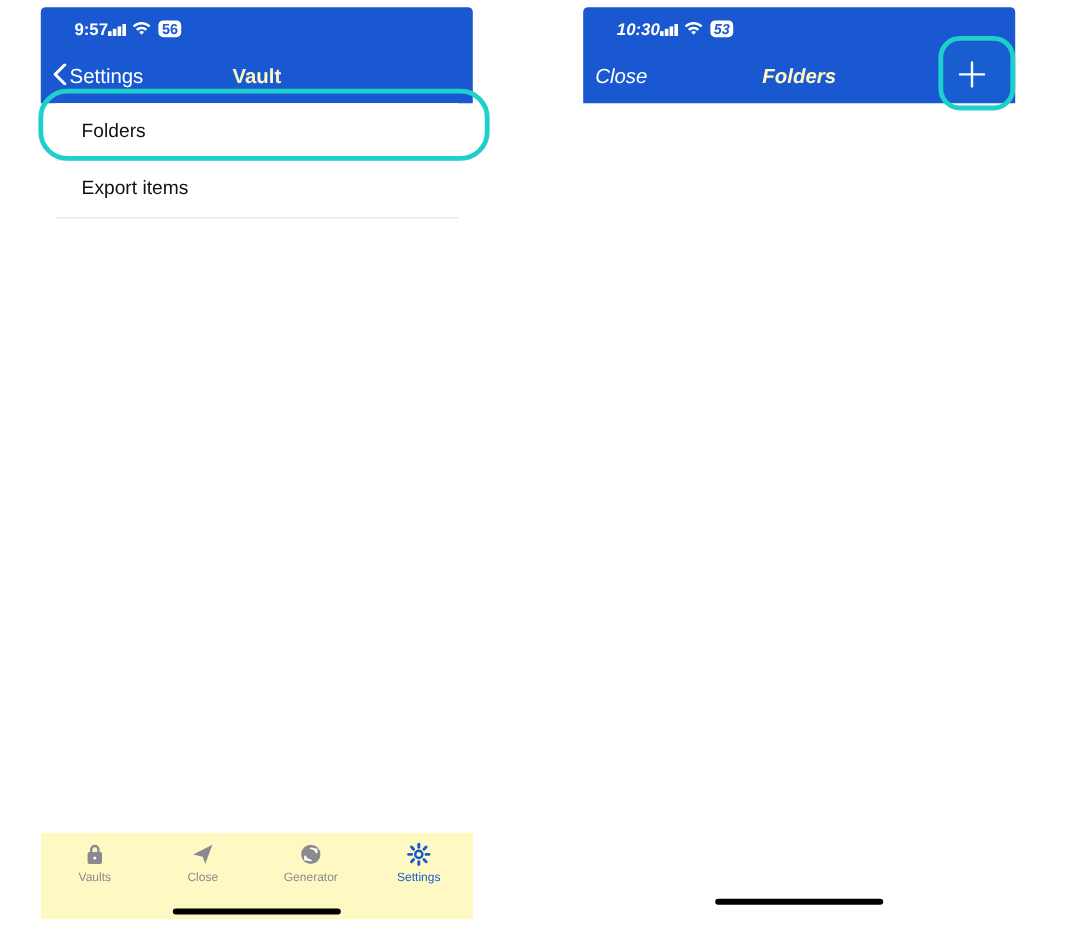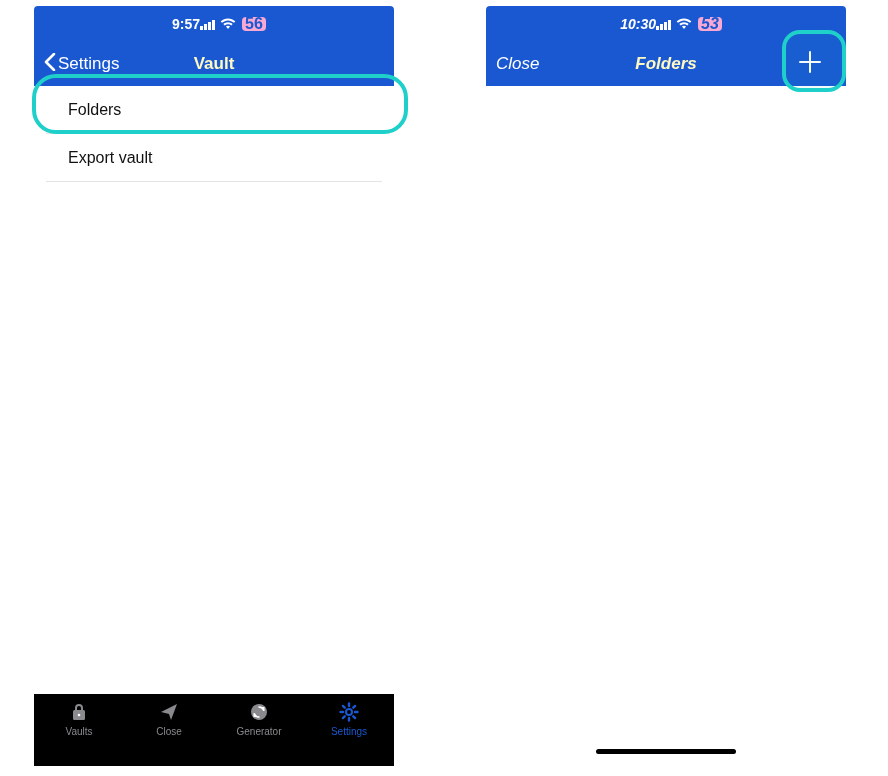--- a/index.html
+++ b/index.html
@@ -21,35 +21,35 @@
   .header-blue {
     background: #1958d1;
     color: #fff;
     border-top-left-radius: 4px;
     border-top-right-radius: 4px;
   }
   .status-bar {
     height: 36px;
     display: flex;
     align-items: center;
-    justify-content: center;
+    justify-content: flex-start;
     padding: 0 18px 0 28px;
     font-size: 14px;
     font-weight: 600;
   }
   .status-right { display: flex; align-items: center; gap: 4px; }
   .signal-icon, .wifi-icon { display: inline-flex; }
   .battery {
     display: inline-flex;
     align-items: center;
-    background: #f9a8d4;
+    background: #ffffff;
     color: #1958d1;
     border-radius: 4px;
     padding: 0 3px;
-    font-size: 16px;
+    font-size: 12px;
     font-weight: 700;
     height: 14px;
     line-height: 14px;
     margin-left: 2px;
   }
 
   .nav-bar {
     height: 44px;
     position: relative;
     display: flex;
@@ -111,21 +111,21 @@
 
   
   .tab-bar {
     position: absolute;
     left: 0; right: 0; bottom: 0;
     height: 72px;
     display: flex;
     justify-content: space-around;
     align-items: flex-start;
     padding-top: 6px;
-    background: #000000;
+    background: #fef9c3;
   }
   .tab {
     display: flex;
     flex-direction: column;
     align-items: center;
     gap: 2px;
     font-size: 10px;
     color: #8a8a8e;
     cursor: pointer;
     width: 70px;
@@ -183,21 +183,21 @@
         </div>
         <span class="nav-title">Vault</span>
       </div>
     </div>
 
     <div class="list">
       <div class="row">
         <span>Folders</span>
       </div>
       <div class="row">
-        <span>Export vault</span>
+        <span>Export items</span>
       </div>
     </div>
 
     <div class="tab-bar">
       <div class="tab">
         <span class="icon-wrap">
           <svg width="20" height="20" viewBox="0 0 20 20">
               <rect x="4" y="8" width="12" height="10" rx="1.5" fill="#8a8a8e"></rect>
               <path d="M7 8 V6 a3 3 0 0 1 6 0 V8" stroke="#8a8a8e" stroke-width="2" fill="none"></path>
               <circle cx="10" cy="13" r="1.3" fill="#fff"></circle>

